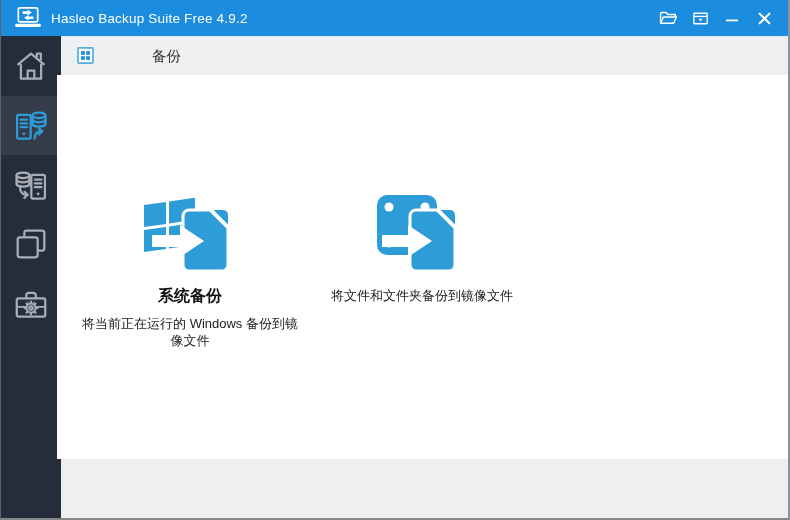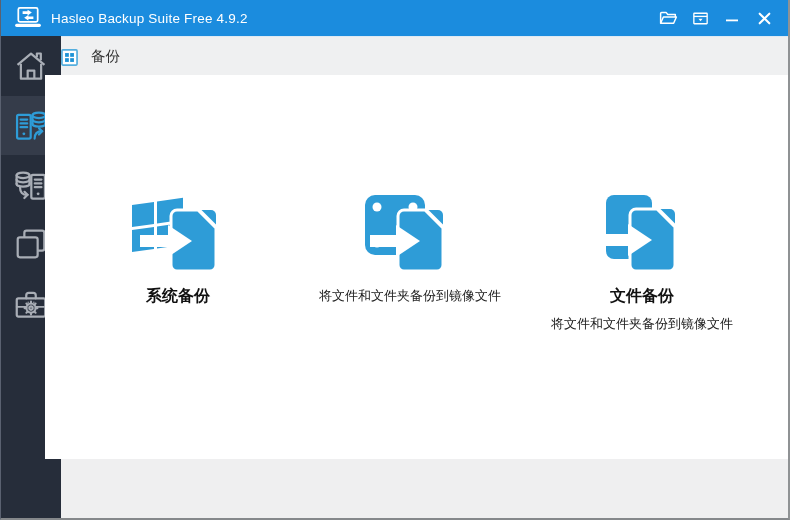--- a/index.html
+++ b/index.html
@@ -14,24 +14,24 @@
   .titlebar .apptitle{ color:#fff; font-size:13.5px; margin-left:9px; letter-spacing:.2px; }
   .tb-controls{ margin-left:auto; display:flex; align-items:center; padding-right:8px; }
   .tb-btn{ width:32px; height:36px; display:flex; align-items:center; justify-content:center; cursor:default; }
   
   .sidebar{ position:absolute; left:0; top:36px; bottom:0; width:60px; background:#262d3a; }
   .side-item{ position:relative; width:60px; height:59.5px; display:flex; align-items:center; justify-content:center; color:#a9aeb6; }
   .side-item.selected{ background:#353c4a; color:#2e9cd7; }
   .side-item.selected .sel-bar{ position:absolute; right:0; top:0; bottom:0; width:3px; background:#3e73b4; }
   
   .tabbar{ position:absolute; left:60px; top:36px; right:0; height:39px; background:#eff0f1; border-top:1px solid #dce9f4; display:flex; align-items:center; }
-  .tabbar .tab{ display:flex; align-items:flex-end; margin-left:0; }
+  .tabbar .tab{ display:flex; align-items:flex-start; margin-left:16px;gap:45px; }
   .tabbar .tab-label{ font-size:14.5px; color:#333; margin-left:13px; }
   
-  .content{ position:absolute; left:44px; top:75px; right:0; height:384px; background:#fff; }
+  .content{ position:absolute; left:56px; top:75px; right:0; height:384px; background:#fff; }
   .option{ position:absolute; top:118px; width:240px; text-align:center; cursor:pointer; }
   .option.o1{ left:13px; } .option.o2{ left:245px; } .option.o3{ left:477px; }
   .option .big-icon{ height:86px; display:flex; align-items:flex-start; justify-content:center; }
   .option .opt-title{ font-size:16px; font-weight:bold; color:#111; margin-top:7px; }
   .option .opt-desc{ font-size:13px; color:#222; line-height:17px; margin:8px auto 0; max-width:216px; }
   
   .footer{ position:absolute; left:60px; top:459px; right:0; bottom:0; background:#efeff0; }
   svg{ display:block; }
 </style>
 </head>
@@ -185,48 +185,37 @@
             <rect x="25" y="0" width="26" height="22"></rect>
             <rect x="0" y="25" width="22" height="22"></rect>
             <rect x="25" y="25" width="26" height="22"></rect>
           </g>
           <path d="M47 17 H68 L86 35 V72 a6 6 0 0 1 -6 6 H47 a6 6 0 0 1 -6 -6 V23 a6 6 0 0 1 6 -6 Z" fill="#2e9cd7" stroke="#fff" stroke-width="3" stroke-linejoin="round"></path>
           <path d="M71.5 17 L86 31.5 V22 a5 5 0 0 0 -5 -5 Z" fill="#2e9cd7"></path>
           <polygon points="10,42 38,42 38,32 62,48 38,64 38,54 10,54" fill="#fff"></polygon>
         </svg>
       </div>
       <div class="opt-title">系统备份</div>
+      <div class="opt-desc">将当前正在运行的 Windows 备份到镜像文件</div>
     </div>
 
     <div class="option o2">
       <div class="big-icon">
         <svg width="96" height="84" viewBox="0 0 96 84">
           <rect x="3" y="2" width="60" height="60" rx="10" fill="#2e9cd7"></rect>
           <circle cx="15" cy="14" r="4.5" fill="#fff"></circle>
           <circle cx="51" cy="14" r="4.5" fill="#fff"></circle>
           <circle cx="15" cy="50" r="4.5" fill="#fff"></circle>
           <circle cx="51" cy="50" r="4.5" fill="#fff"></circle>
           <path d="M42 17 H63 L81 35 V72 a6 6 0 0 1 -6 6 H42 a6 6 0 0 1 -6 -6 V23 a6 6 0 0 1 6 -6 Z" fill="#2e9cd7" stroke="#fff" stroke-width="3" stroke-linejoin="round"></path>
           <path d="M66.5 17 L81 31.5 V22 a5 5 0 0 0 -5 -5 Z" fill="#2e9cd7"></path>
           <polygon points="8,42 34,42 34,32 58,48 34,64 34,54 8,54" fill="#fff"></polygon>
         </svg>
       </div>
       <div class="opt-desc">将文件和文件夹备份到镜像文件</div>
     </div>
 
-    <div class="option o3">
-      <div class="big-icon">
-        <svg width="96" height="84" viewBox="0 0 96 84">
-          <rect x="12" y="2" width="46" height="64" rx="8" fill="#2e9cd7"></rect>
-          <path d="M42 16 H63 L81 34 V72 a6 6 0 0 1 -6 6 H42 a6 6 0 0 1 -6 -6 V22 a6 6 0 0 1 6 -6 Z" fill="#2e9cd7" stroke="#fff" stroke-width="3" stroke-linejoin="round"></path>
-          <path d="M66.5 16 L81 30.5 V21 a5 5 0 0 0 -5 -5 Z" fill="#2e9cd7"></path>
-          <polygon points="8,41 34,41 34,31 58,47 34,63 34,53 8,53" fill="#fff"></polygon>
-        </svg>
-      </div>
-      <div class="opt-title">文件备份</div>
-      <div class="opt-desc">将文件和文件夹备份到镜像文件</div>
-    </div>
 
   </div>
 
   <div class="footer"></div>
 
 </div>
 
 </body></html>

